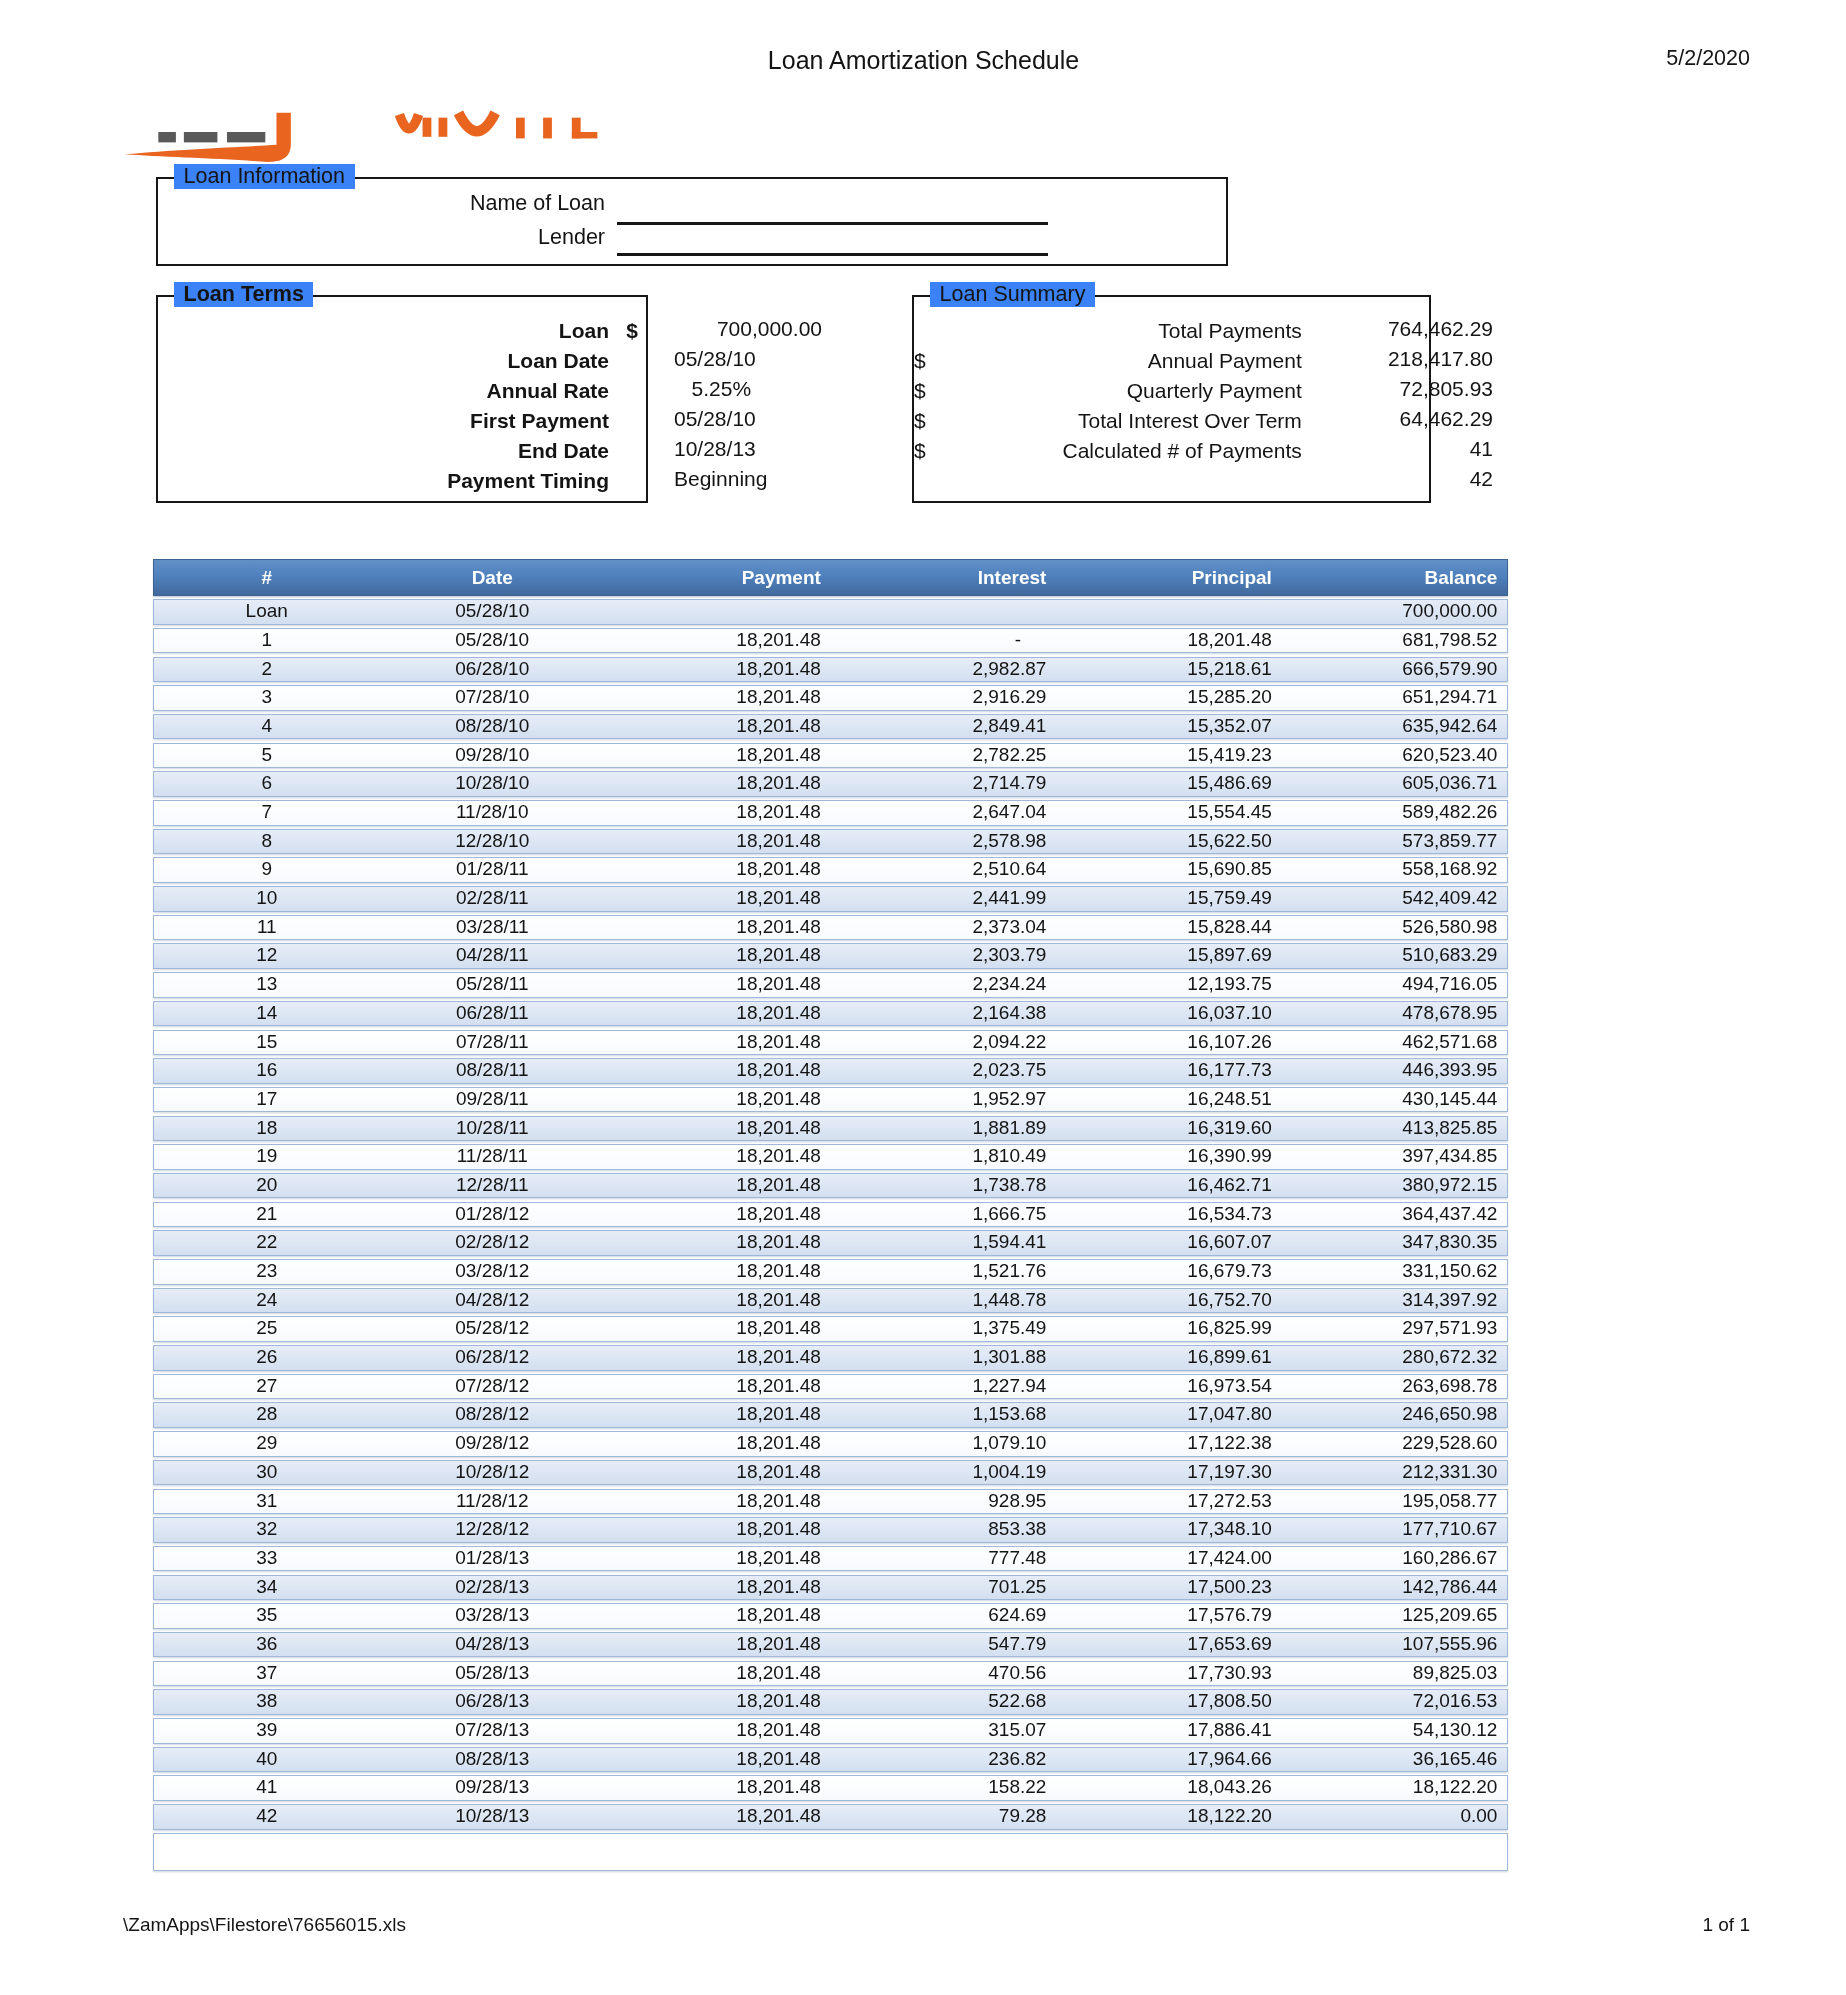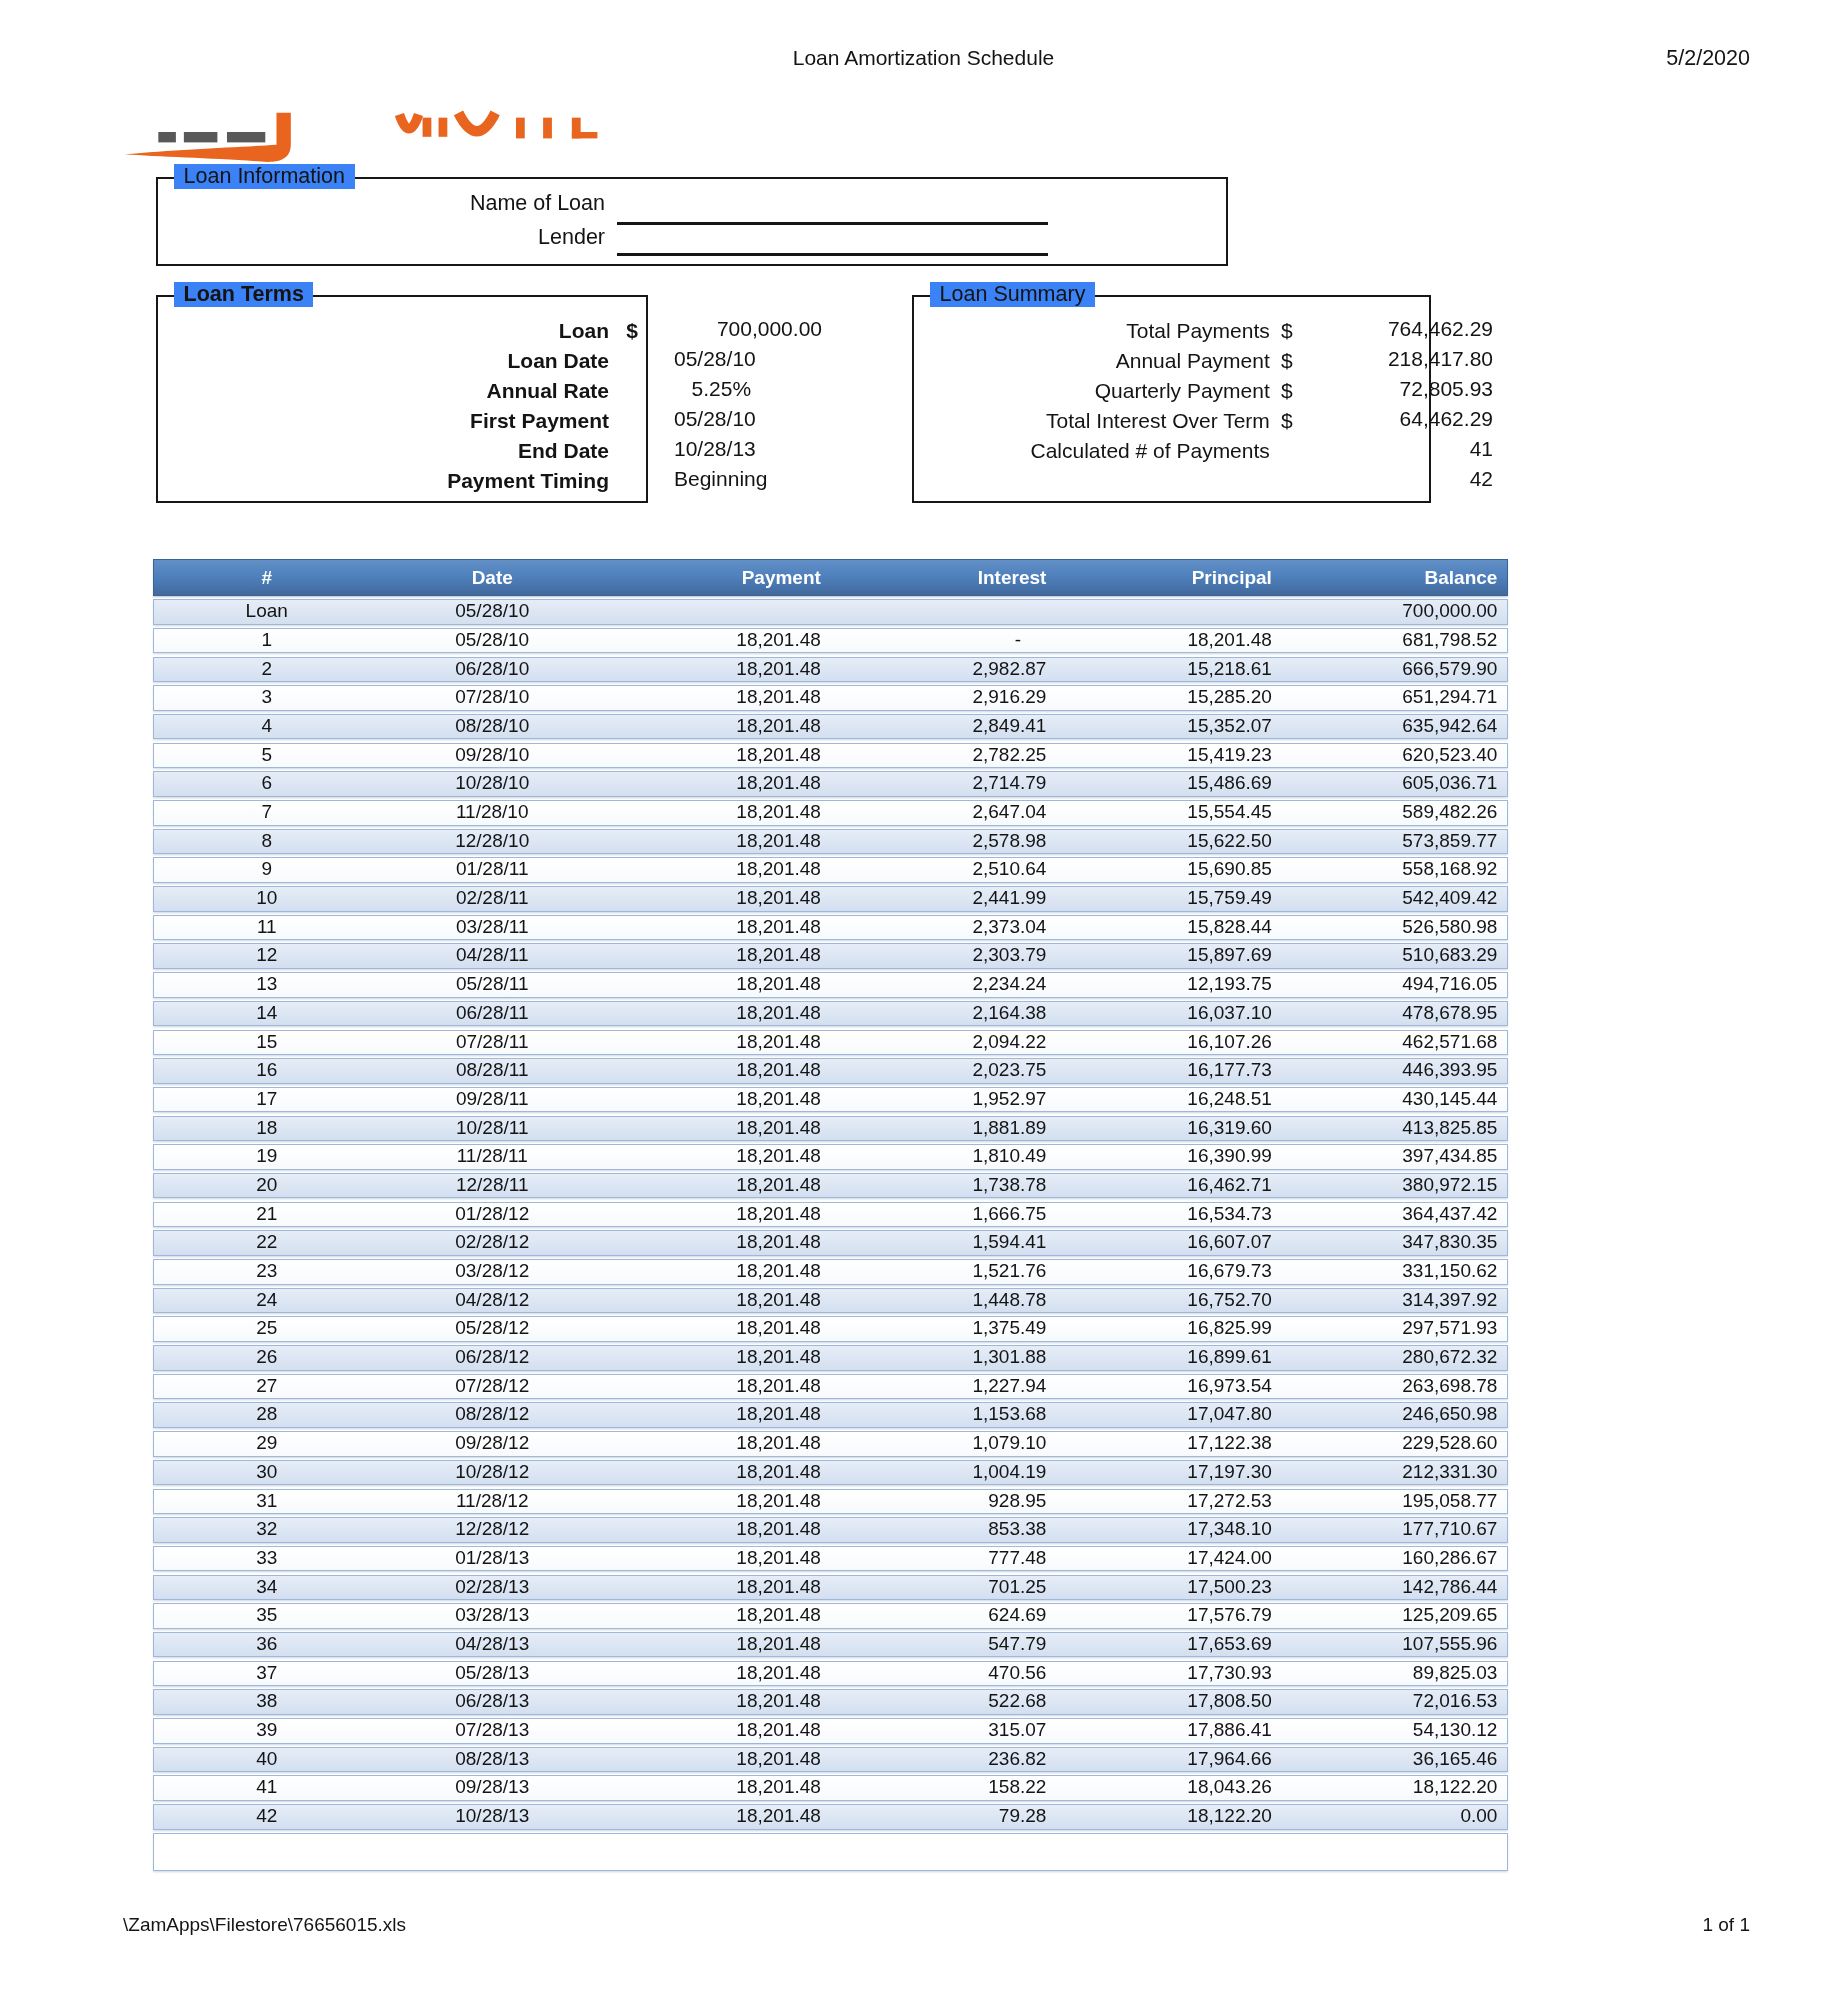--- a/index.html
+++ b/index.html
@@ -3,21 +3,21 @@
 <meta charset="utf-8">
 <style>
   html,body{margin:0;padding:0;}
   body{
     width:1847px;height:1995px;background:#ffffff;position:relative;
     font-family:"Liberation Sans", sans-serif;color:#141414;
   }
   .page{position:absolute;inset:0;overflow:hidden;}
 
   
-  .doc-title{position:absolute;top:46px;left:0;width:100%;text-align:center;font-size:21px;}
+  .doc-title{position:absolute;top:46px;left:0;width:100%;text-align:center;font-size:25px;}
   .doc-date{position:absolute;top:46px;right:97px;font-size:21.5px;}
   .footer-path{position:absolute;top:1914px;left:123px;font-size:19px;}
   .footer-page{position:absolute;top:1914px;right:97px;font-size:19px;}
 
   
   .logo{position:absolute;left:120px;top:108px;width:479px;height:64px;}
 
   
   .panel{position:absolute;border:2.4px solid #161616;background:transparent;}
   .panel-legend{
@@ -34,21 +34,21 @@
   .info-row.r0{top:11.2px;} .info-row.r0 .info-line{top:32px;}
   .info-row.r1{top:45px;} .info-row.r1 .info-line{top:29px;}
 
   .panel-terms{left:156px;top:295px;width:488px;height:204px;font-weight:bold;}
   .panel-summary{left:912px;top:295px;width:515px;height:204px;}
   .panel-rows{position:absolute;left:0;top:19px;width:100%;}
   .panel-row{display:flex;height:30px;line-height:30px;font-size:21px;}
   .panel-terms .panel-row{padding-right:8px;}
   .panel-terms .panel-row .row-label{flex:1;text-align:right;}
   .panel-terms .panel-row .row-currency{width:29px;text-align:right;}
-  .panel-summary .panel-row{padding-right:116px;}
+  .panel-summary .panel-row{padding-right:116px;flex-direction:column;}
   .panel-summary .panel-row .row-label{flex:1;text-align:right;margin-right:11.2px;}
   .panel-summary .panel-row .row-currency{width:32px;text-align:left;}
 
   .terms-values{position:absolute;left:674px;top:314px;width:148px;}
   .terms-values .value-row{height:30px;line-height:30px;font-size:21px;text-align:left;white-space:nowrap;}
   .terms-values .value-row:nth-child(1){text-align:right;}
   .terms-values .value-row:nth-child(3){padding-left:17.6px;}
 
   .summary-values{position:absolute;left:1309px;top:314px;width:184px;}
   .summary-values .value-row{height:30px;line-height:30px;font-size:21px;text-align:right;white-space:nowrap;}

